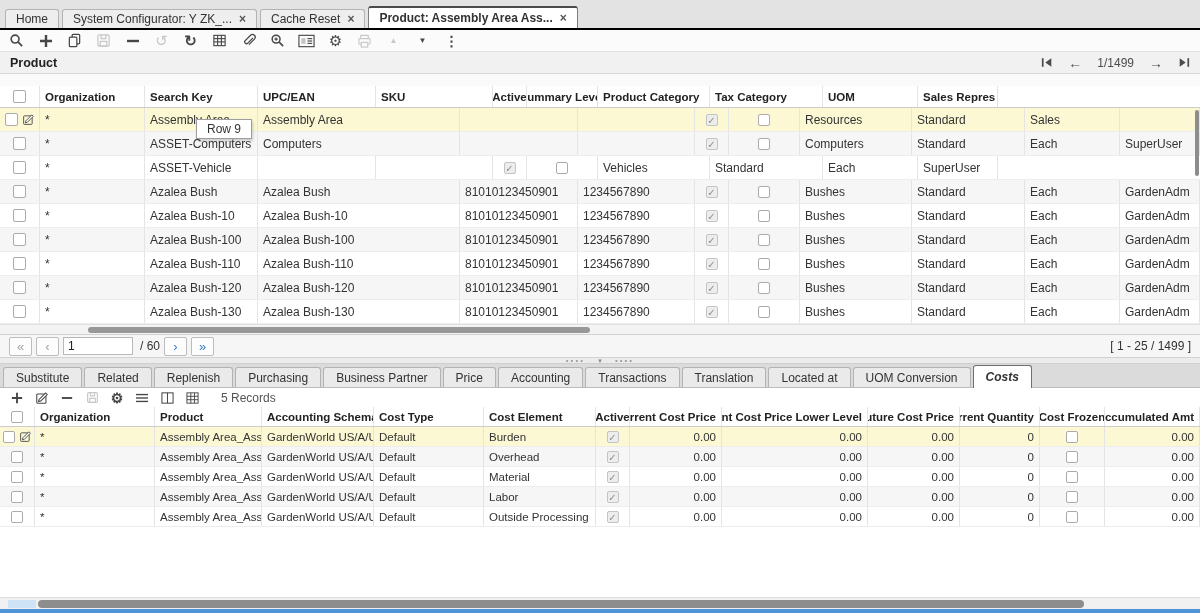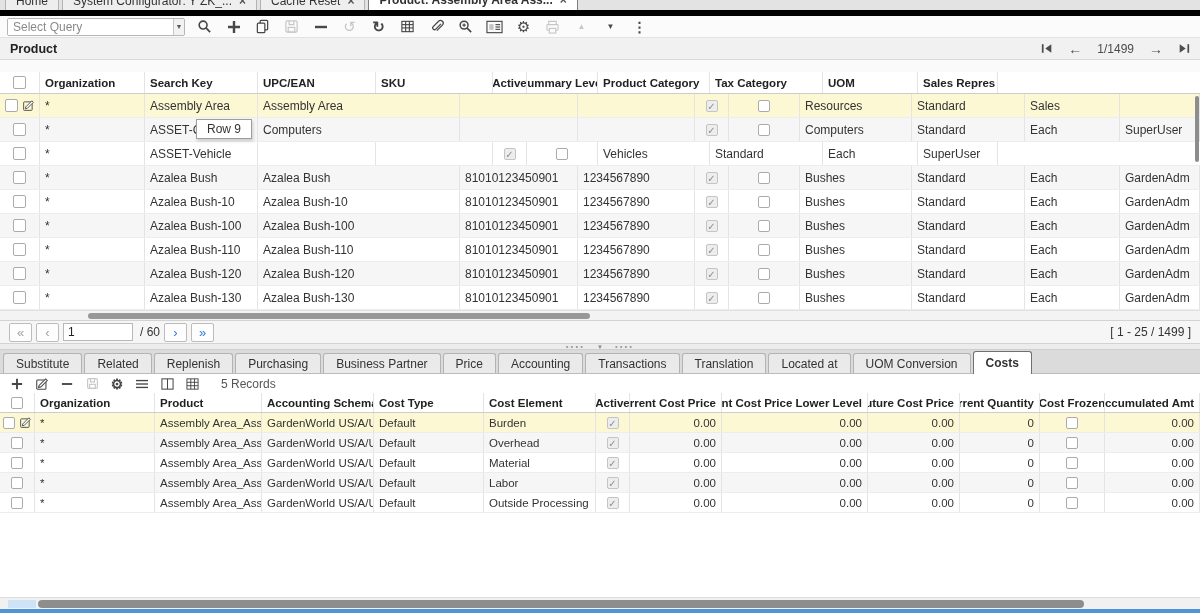--- a/index.html
+++ b/index.html
@@ -1,21 +1,21 @@
 <!DOCTYPE html>
 <html><head>
 <meta charset="utf-8">
 <style>
   * { margin:0; padding:0; box-sizing:border-box; }
   body { background:#cfcfcf; font-family:"Liberation Sans", sans-serif; }
   .screen { position:relative; width:1200px; height:613px; background:#fff; overflow:hidden;
             font-size:12px; color:#333; }
 
   
-  .wtabbar { height:16px; background:#e3e3e3; border-bottom:6px solid #000000;
+  .wtabbar { height:30px; background:#e3e3e3; border-bottom:2px solid #000000;
              display:flex; align-items:flex-end; padding-left:5px; }
   .wtab { height:19px; display:flex; align-items:center; gap:7px; padding:0 10px;
           background:#eeeeee; border:1px solid #b3b3b3; border-bottom:none;
           border-radius:3px 3px 0 0; margin-right:3px; white-space:nowrap; color:#333; }
   .wtab.active { background:#fff; font-weight:bold; height:22px; border-color:#7d7d7d;
                  border-top:2px solid #4a4a4a; position:relative; z-index:2; }
   .tabclose { color:#555; font-weight:bold; font-size:12px; line-height:1; cursor:default; }
 
   
   .toolbar { height:22px; background:#fbfbfb; border-bottom:1px solid #e2e2e2;
@@ -91,21 +91,21 @@
   .splitter .dots { color:#9b9b9b; font-size:8px; letter-spacing:2px; line-height:4px; }
   .splitter .grip { color:#8d8d8d; font-size:6px; line-height:4px; }
 
   
   .dtabbar { height:24px; background:#dbdbdb; display:flex; align-items:flex-end;
              padding-left:3px; border-bottom:1px solid #bcbcbc; }
   .dtab { height:20px; display:flex; align-items:center; padding:0 12px; background:#eaeaea;
           border:1px solid #b3b3b3; border-bottom:none; border-radius:3px 3px 0 0;
           margin-right:2px; white-space:nowrap; color:#333; }
   .dtab.active { background:#fff; font-weight:bold; height:23px; border-color:#6f6f6f;
-                 position:relative; z-index:2; margin-bottom:-1px; }
+                 position:relative; z-index:2; margin-bottom:-1px;font-style:italic; }
   .dtoolbar { height:19px; background:#fff; display:flex; align-items:center; gap:9px;
               padding:0 9px; color:#4c4c4c; }
   .dtoolbar .records { color:#555; margin-left:12px; }
   .dticon { width:16px; height:16px; display:flex; align-items:center; justify-content:center;
             color:#474747; }
   .dticon.disabled { color:#c7c7c7; }
 
   .whitespace { height:80px; background:#fff; }
 
   
@@ -139,24 +139,20 @@
         <span>Cache Reset</span>
         <span class="tabclose">×</span>
       </div>
       <div class="wtab active">
         <span>Product: Assembly Area Ass...</span>
         <span class="tabclose">×</span>
       </div>
     </div>
 
   <div class="toolbar">
-    <div class="combo">
-      <input type="text" placeholder="Select Query" style="">
-      <div class="combo-btn">▼</div>
-    </div>
     <span class="tbicon">
       <svg width="15" height="15" viewBox="0 0 16 16">
           <circle cx="6.5" cy="6.5" r="4.2" fill="none" stroke="currentColor" stroke-width="1.7"></circle>
           <line x1="9.8" y1="9.8" x2="14" y2="14" stroke="currentColor" stroke-width="1.9"></line>
         </svg>
       </span>
     <span class="tbicon">
       <svg width="14" height="14" viewBox="0 0 14 14">
           <path d="M7 1v12M1 7h12" stroke="currentColor" stroke-width="2.4"></path>
         </svg>

